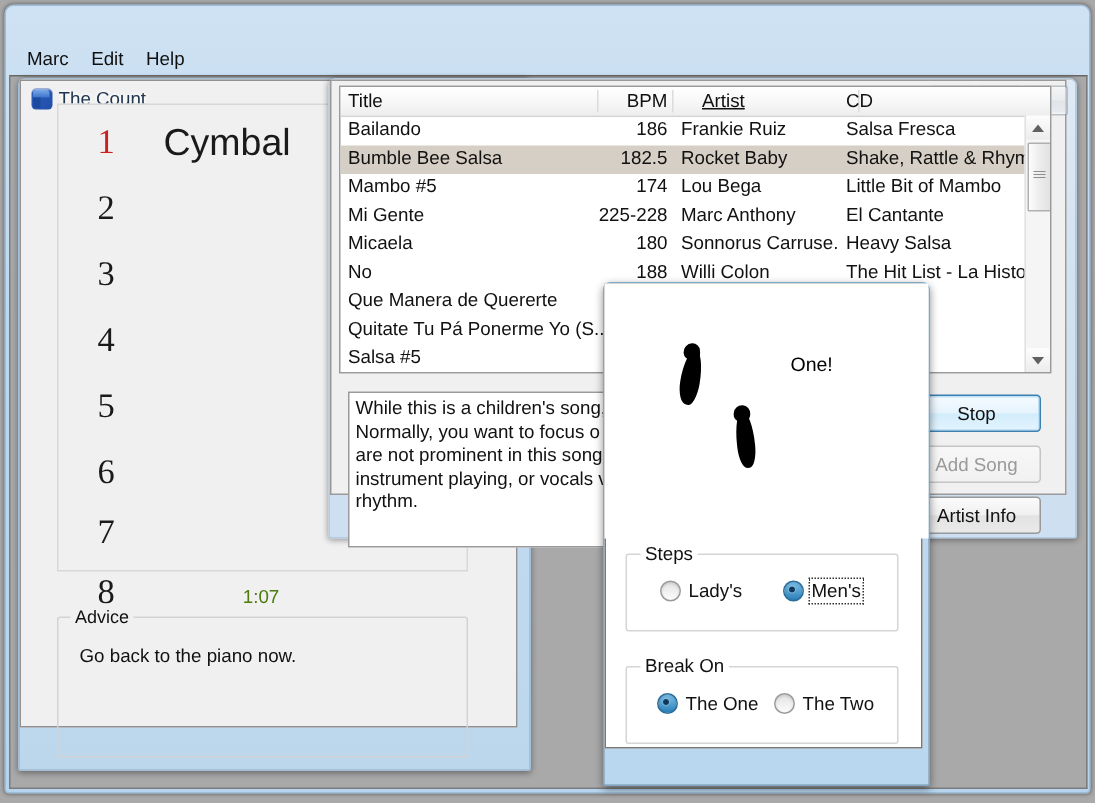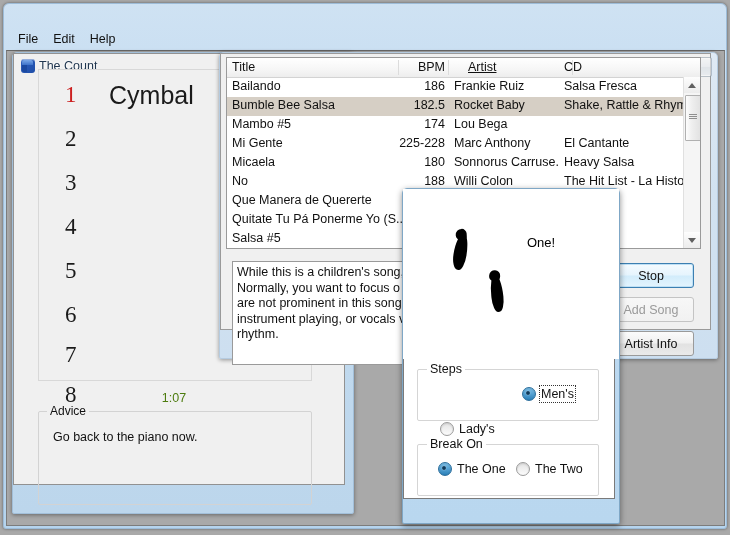--- a/index.html
+++ b/index.html
@@ -219,21 +219,21 @@
 </style>
 </head>
 <body>
 
 <div class="root">
 
   <div id="main-window">
 
 
     <div id="menubar">
-      <div class="menu-item">File</div>
+      <div class="menu-item">Marc</div>
       <div class="menu-item">Edit</div>
       <div class="menu-item">Help</div>
     </div>
 
     <div id="main-client"></div>
   </div>
 
   <div id="count-window" class="child-window">
     <span class="win-icon" style="left:8px;top:6px;">
         <span class="cube"></span>
@@ -317,20 +317,21 @@
           <div class="trow selected">
             <span class="cell" style="left:5px;width:168px;">Bumble Bee Salsa</span>
             <span class="cell num" style="left:168px;width:50px;">182.5</span>
             <span class="cell" style="left:227px;width:106px;">Rocket Baby</span>
             <span class="cell" style="left:337px;width:136px;">Shake, Rattle &amp; Rhyme</span>
           </div>
           <div class="trow">
             <span class="cell" style="left:5px;width:168px;">Mambo #5</span>
             <span class="cell num" style="left:168px;width:50px;">174</span>
             <span class="cell" style="left:227px;width:106px;">Lou Bega</span>
+            <span class="cell" style="left:337px;width:136px;">Little Bit of Mambo</span>
           </div>
           <div class="trow">
             <span class="cell" style="left:5px;width:168px;">Mi Gente</span>
             <span class="cell num" style="left:168px;width:50px;">225-228</span>
             <span class="cell" style="left:227px;width:106px;">Marc Anthony</span>
             <span class="cell" style="left:337px;width:136px;">El Cantante</span>
           </div>
           <div class="trow">
             <span class="cell" style="left:5px;width:168px;">Micaela</span>
             <span class="cell num" style="left:168px;width:50px;">180</span>
@@ -396,21 +397,21 @@
     <div id="basic-client">
 
       <div id="foot-area">
         <div class="footprint" id="foot-left"></div>
         <div class="footprint" id="foot-right"></div>
         <div id="one-text">One!</div>
       </div>
 
       <div class="groupbox" style="left:14px;top:180px;width:180px;height:50px;">
         <span class="gb-legend">Steps</span>
-        <label class="radio-wrap" style="left:22px;top:17px;margin-top:35px;">
+        <label class="radio-wrap" style="left:22px;top:17px;">
           <span class="radio"></span>
           <span>Lady's</span>
         </label>
         <label class="radio-wrap" style="left:104px;top:17px;">
           <span class="radio checked"></span>
           <span class="focus-ring">Men's</span>
         </label>
       </div>
 
       <div class="groupbox" style="left:14px;top:255px;width:180px;height:50px;">

